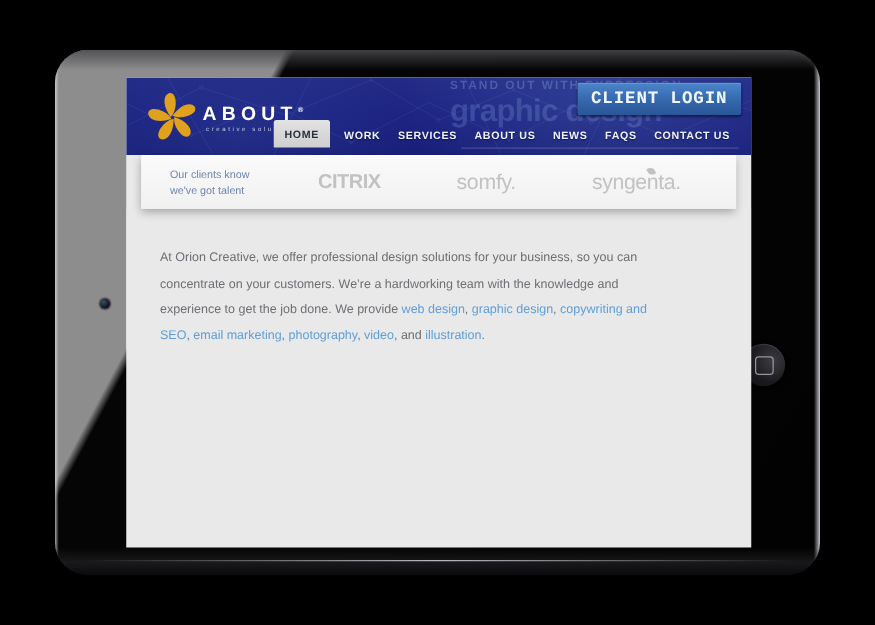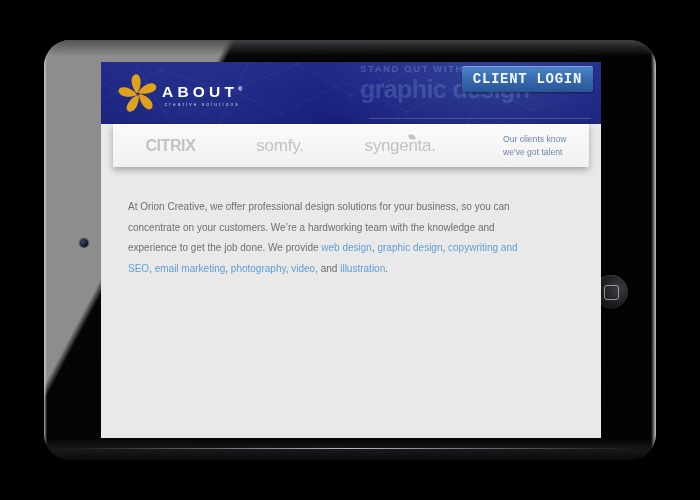--- a/index.html
+++ b/index.html
@@ -232,35 +232,44 @@
               </g>
             </g>
           </svg>
           <div id="logo-text">
             <div id="logo-name"><span>ABOUT</span><span id="logo-reg">®</span></div>
             <div id="logo-tag">creative solutions</div>
           </div>
         </div>
 
         <div id="nav-underline"></div>
+        <nav id="main-nav">
+            <div class="nav-item active">HOME</div>
+            <div class="nav-item">WORK</div>
+            <div class="nav-item">SERVICES</div>
+            <div class="nav-item">ABOUT US</div>
+            <div class="nav-item">NEWS</div>
+            <div class="nav-item">FAQS</div>
+            <div class="nav-item">CONTACT US</div>
+          </nav>
       </div>
 
       <div id="client-strip">
+        <div id="clients-tagline">
+          <div>Our clients know</div>
+          <div>we've got talent</div>
+        </div>
         <div id="logos-row">
           <div class="client-logo lg-citrix">CITRIX</div>
           <div class="client-logo lg-somfy">somfy.</div>
           <div class="client-logo lg-syngenta">
             <span>syngenta.</span>
             <span class="leaf"></span>
           </div>
         </div>
-        <div id="clients-tagline">
-          <div>Our clients know</div>
-          <div>we've got talent</div>
-        </div>
       </div>
 
       <div id="content">
         <p id="body-copy"><span class="plain">At Orion Creative, we offer professional design solutions for your business, so you can concentrate on your customers. We’re a hardworking team with the knowledge and experience to get the job done. We provide </span><span class="lnk">web design</span><span class="plain">, </span><span class="lnk">graphic design</span><span class="plain">, </span><span class="lnk">copywriting and SEO</span><span class="plain">, </span><span class="lnk">email marketing</span><span class="plain">, </span><span class="lnk">photography</span><span class="plain">, </span><span class="lnk">video</span><span class="plain">, and </span><span class="lnk">illustration</span><span class="plain">.</span></p>
       </div>
 
     </div>
   </div>
 </div>
 

